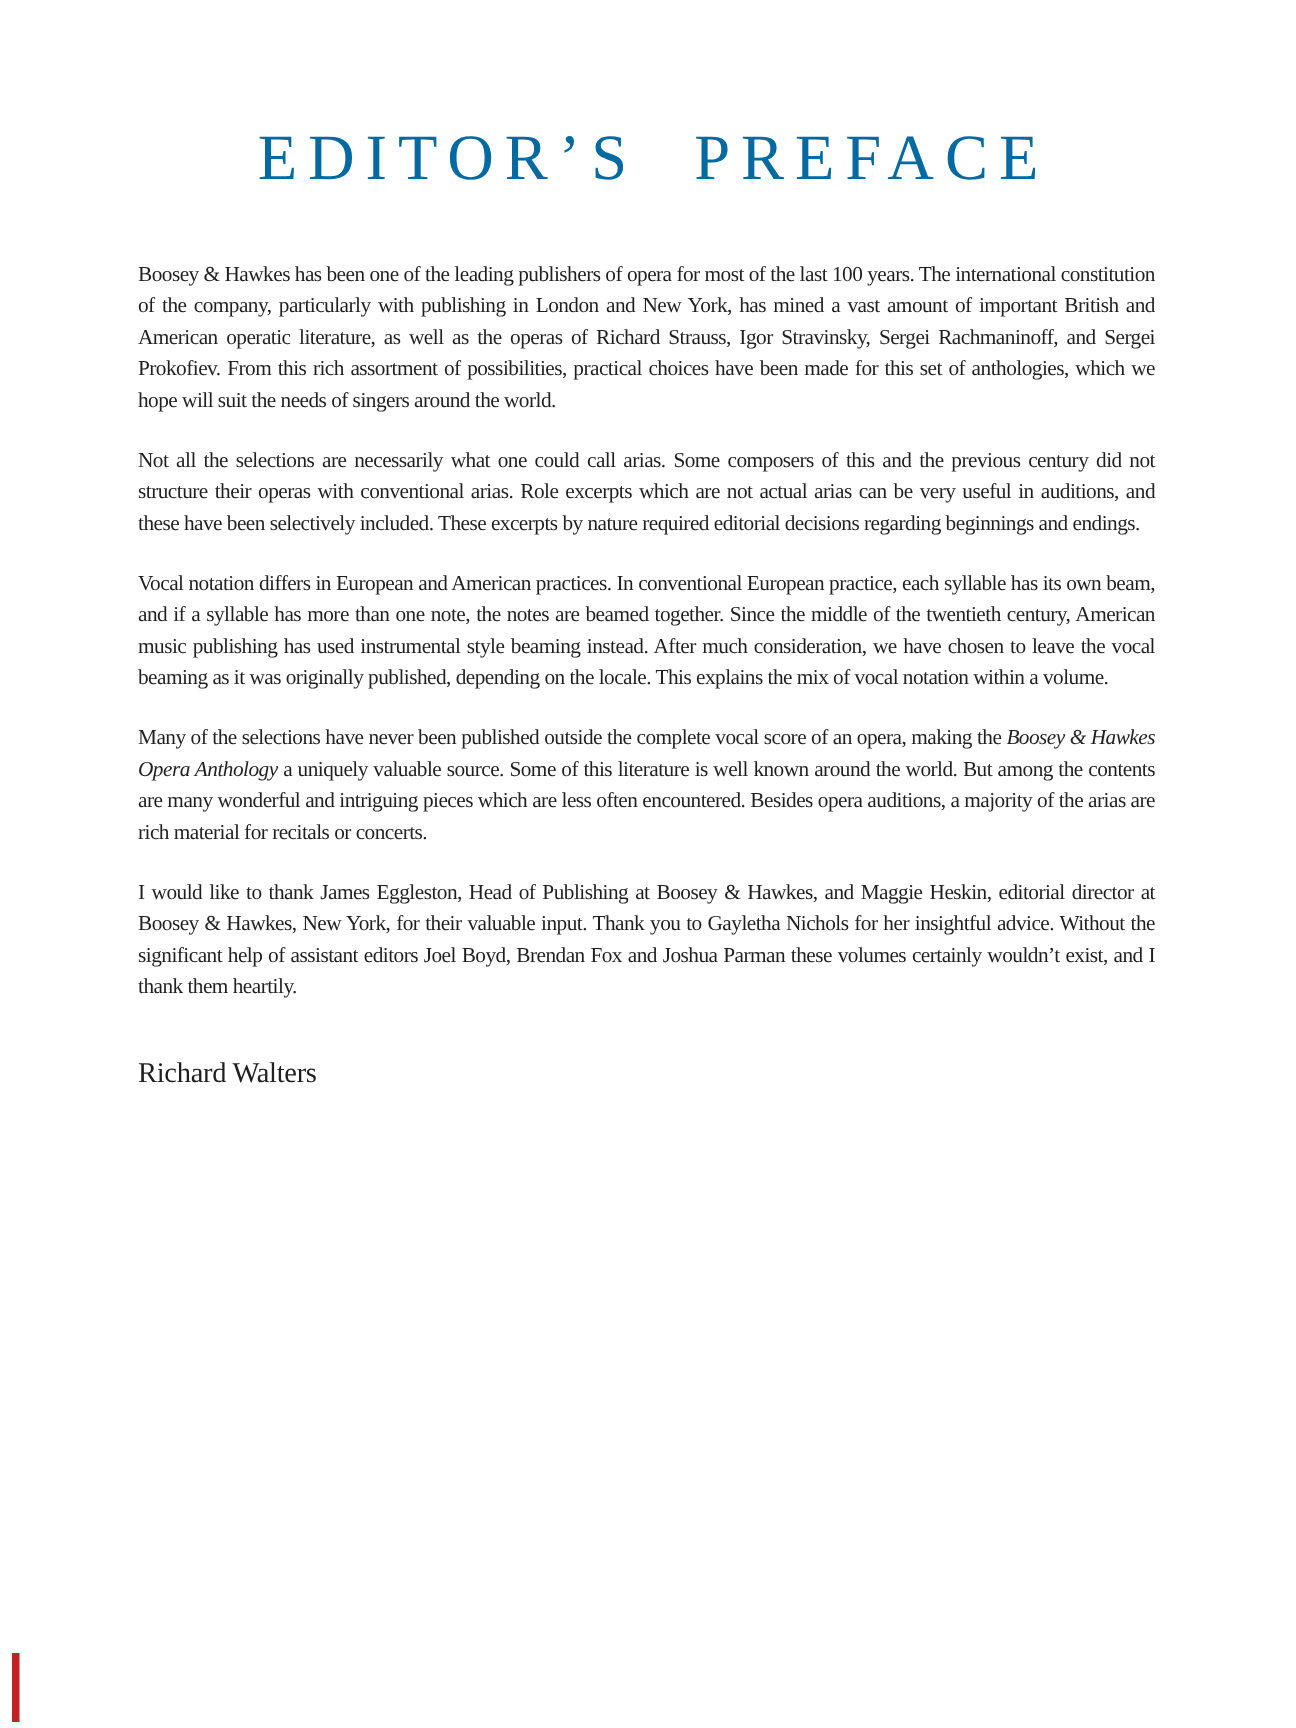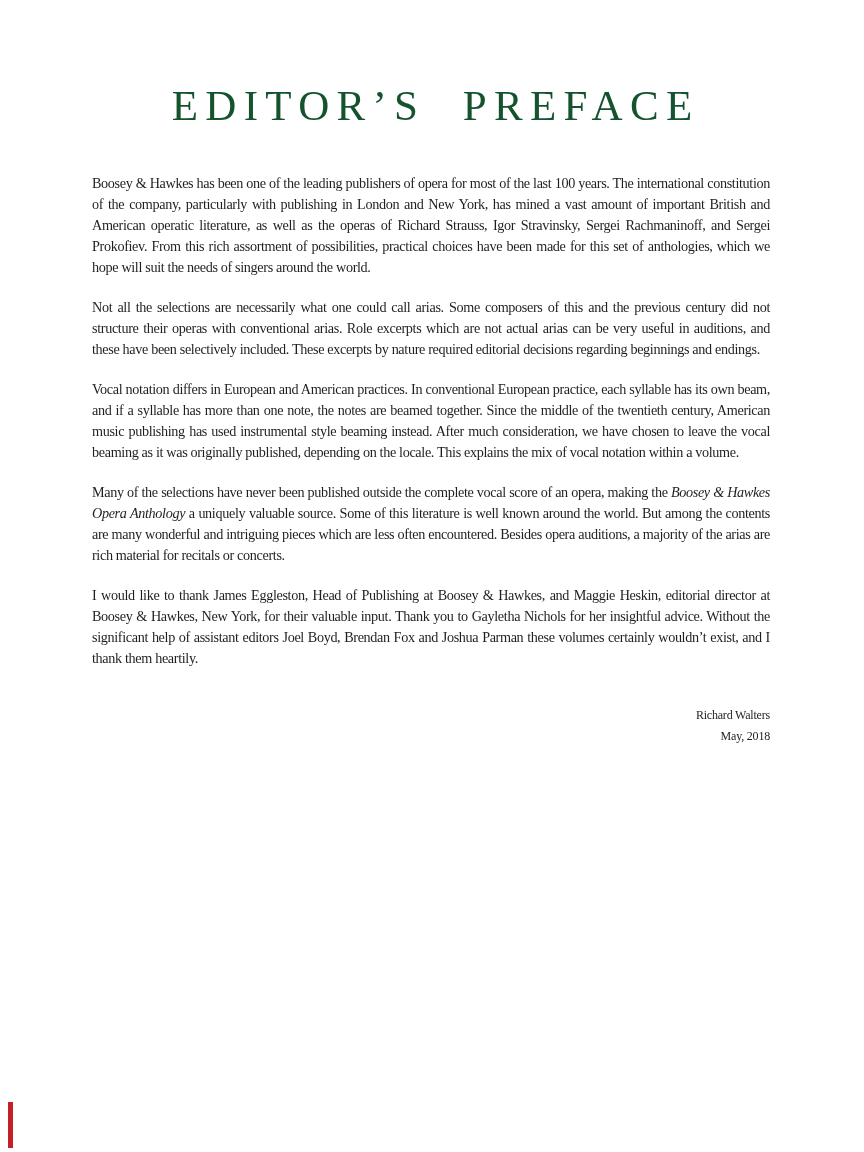--- a/index.html
+++ b/index.html
@@ -18,21 +18,21 @@
   }
   .title {
     margin: 84px 0 0 0;
     padding-left: 0.17em; 
     text-align: center;
     font-size: 43px;
     font-weight: normal;
     line-height: 44px;
     letter-spacing: 0.17em;
     word-spacing: 0.45em;
-    color: #14532d;
+    color: #0369a1;
   }
   .content {
     position: absolute;
     left: 92px;
     top: 128px;
     width: 678px;
   }
   .content p {
     margin: 0 0 19px 0;
     font-size: 14.2px;
@@ -41,22 +41,22 @@
     text-align: justify;
   }
   .content p:first-child {
     margin-top: 45px;
   }
   .content em {
     font-style: italic;
   }
   .signature {
     margin-top: 36px;
-    text-align: right;
-    font-size: 12px;
+    text-align: left;
+    font-size: 19px;
     line-height: 21px;
     letter-spacing: -0.2px;
   }
   .red-mark {
     position: absolute;
     left: 8px;
     top: 1102px;
     width: 5px;
     height: 46px;
     background: #c42127;
@@ -76,20 +76,19 @@
     <p>Not all the selections are necessarily what one could call arias. Some composers of this and the previous century did not structure their operas with conventional arias. Role excerpts which are not actual arias can be very useful in auditions, and these have been selectively included. These excerpts by nature required editorial decisions regarding beginnings and endings.</p>
 
     <p>Vocal notation differs in European and American practices. In conventional European practice, each syllable has its own beam, and if a syllable has more than one note, the notes are beamed together. Since the middle of the twentieth century, American music publishing has used instrumental style beaming instead. After much consideration, we have chosen to leave the vocal beaming as it was originally published, depending on the locale. This explains the mix of vocal notation within a volume.</p>
 
     <p><span>Many of the selections have never been published outside the complete vocal score of an opera, making the </span><em>Boosey &amp; Hawkes Opera Anthology</em><span> a uniquely valuable source. Some of this literature is well known around the world. But among the contents are many wonderful and intriguing pieces which are less often encountered. Besides opera auditions, a majority of the arias are rich material for recitals or concerts.</span></p>
 
     <p>I would like to thank James Eggleston, Head of Publishing at Boosey &amp; Hawkes, and Maggie Heskin, editorial director at Boosey &amp; Hawkes, New York, for their valuable input. Thank you to Gayletha Nichols for her insightful advice. Without the significant help of assistant editors Joel Boyd, Brendan Fox and Joshua Parman these volumes certainly wouldn’t exist, and I thank them heartily.</p>
 
     <div class="signature">
       <div>Richard Walters</div>
-      <div>May, 2018</div>
     </div>
 
   </div>
 
   <div class="red-mark"></div>
 
 </div>
 
 </body></html>

